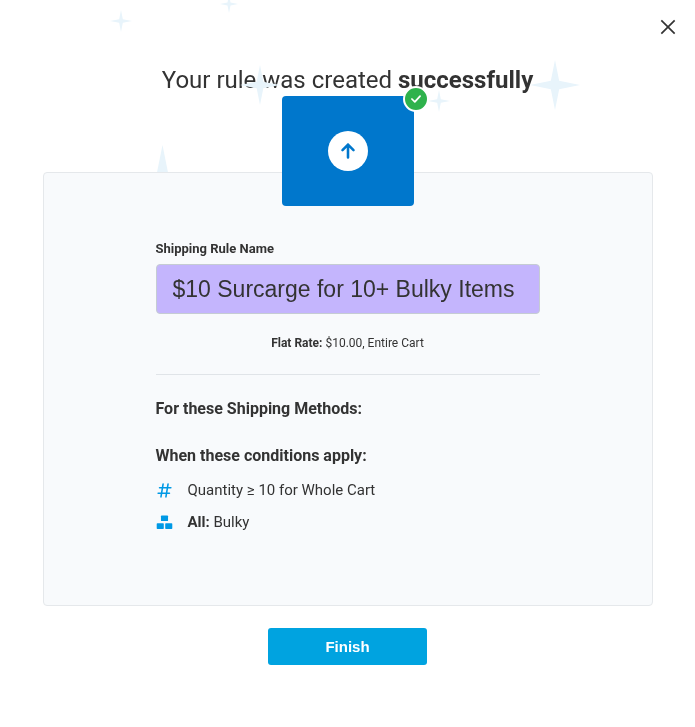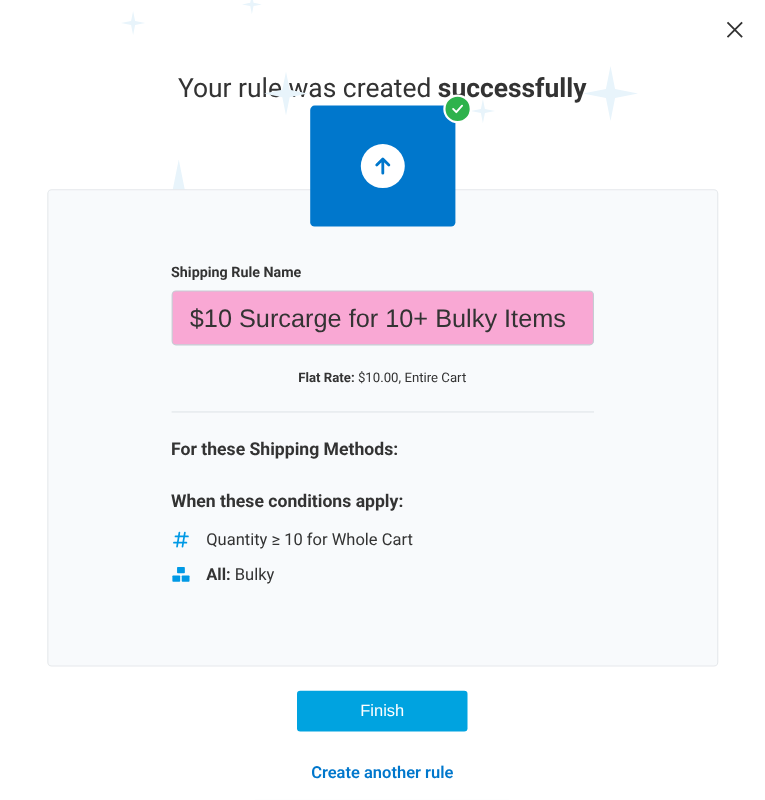--- a/index.html
+++ b/index.html
@@ -103,21 +103,21 @@
       font-size: 13px;
       font-weight: 700;
       color: #333;
       margin-bottom: 8px;
     }
     .input {
       width: 100%;
       height: 50px;
       border: 1px solid #c5ccd3;
       border-radius: 4px;
-      background: #f9a8d4;
+      background: #c4b5fd;
       font-size: 23px;
       color: #333;
       padding: 0 16px;
       font-weight: 400;
       outline: none;
       text-overflow: clip;
     }
     .rate-line {
       text-align: center;
       font-size: 12px;
@@ -161,21 +161,21 @@
     }
     .footer {
       text-align: center;
       margin-top: 22px;
     }
     .finish-btn {
       background: #00a3e0;
       color: #fff;
       border: none;
       font-size: 15px;
-      font-weight: 400;
+      font-weight: 700;
       padding: 10px 57px;
       border-radius: 3px;
       cursor: pointer;
     }
     .link {
       display: block;
       margin-top: 28px;
       color: #0077cc;
       font-size: 15px;
       font-weight: 600;
@@ -263,15 +263,14 @@
       </span>
       <span>
         <span class="bold">All:</span><span> Bulky</span>
       </span>
     </div>
 
   </div>
 
   <div class="footer">
     <button class="finish-btn">Finish</button>
-    <a class="link">Create another rule</a>
   </div>
 </div>
 
 </body></html>

